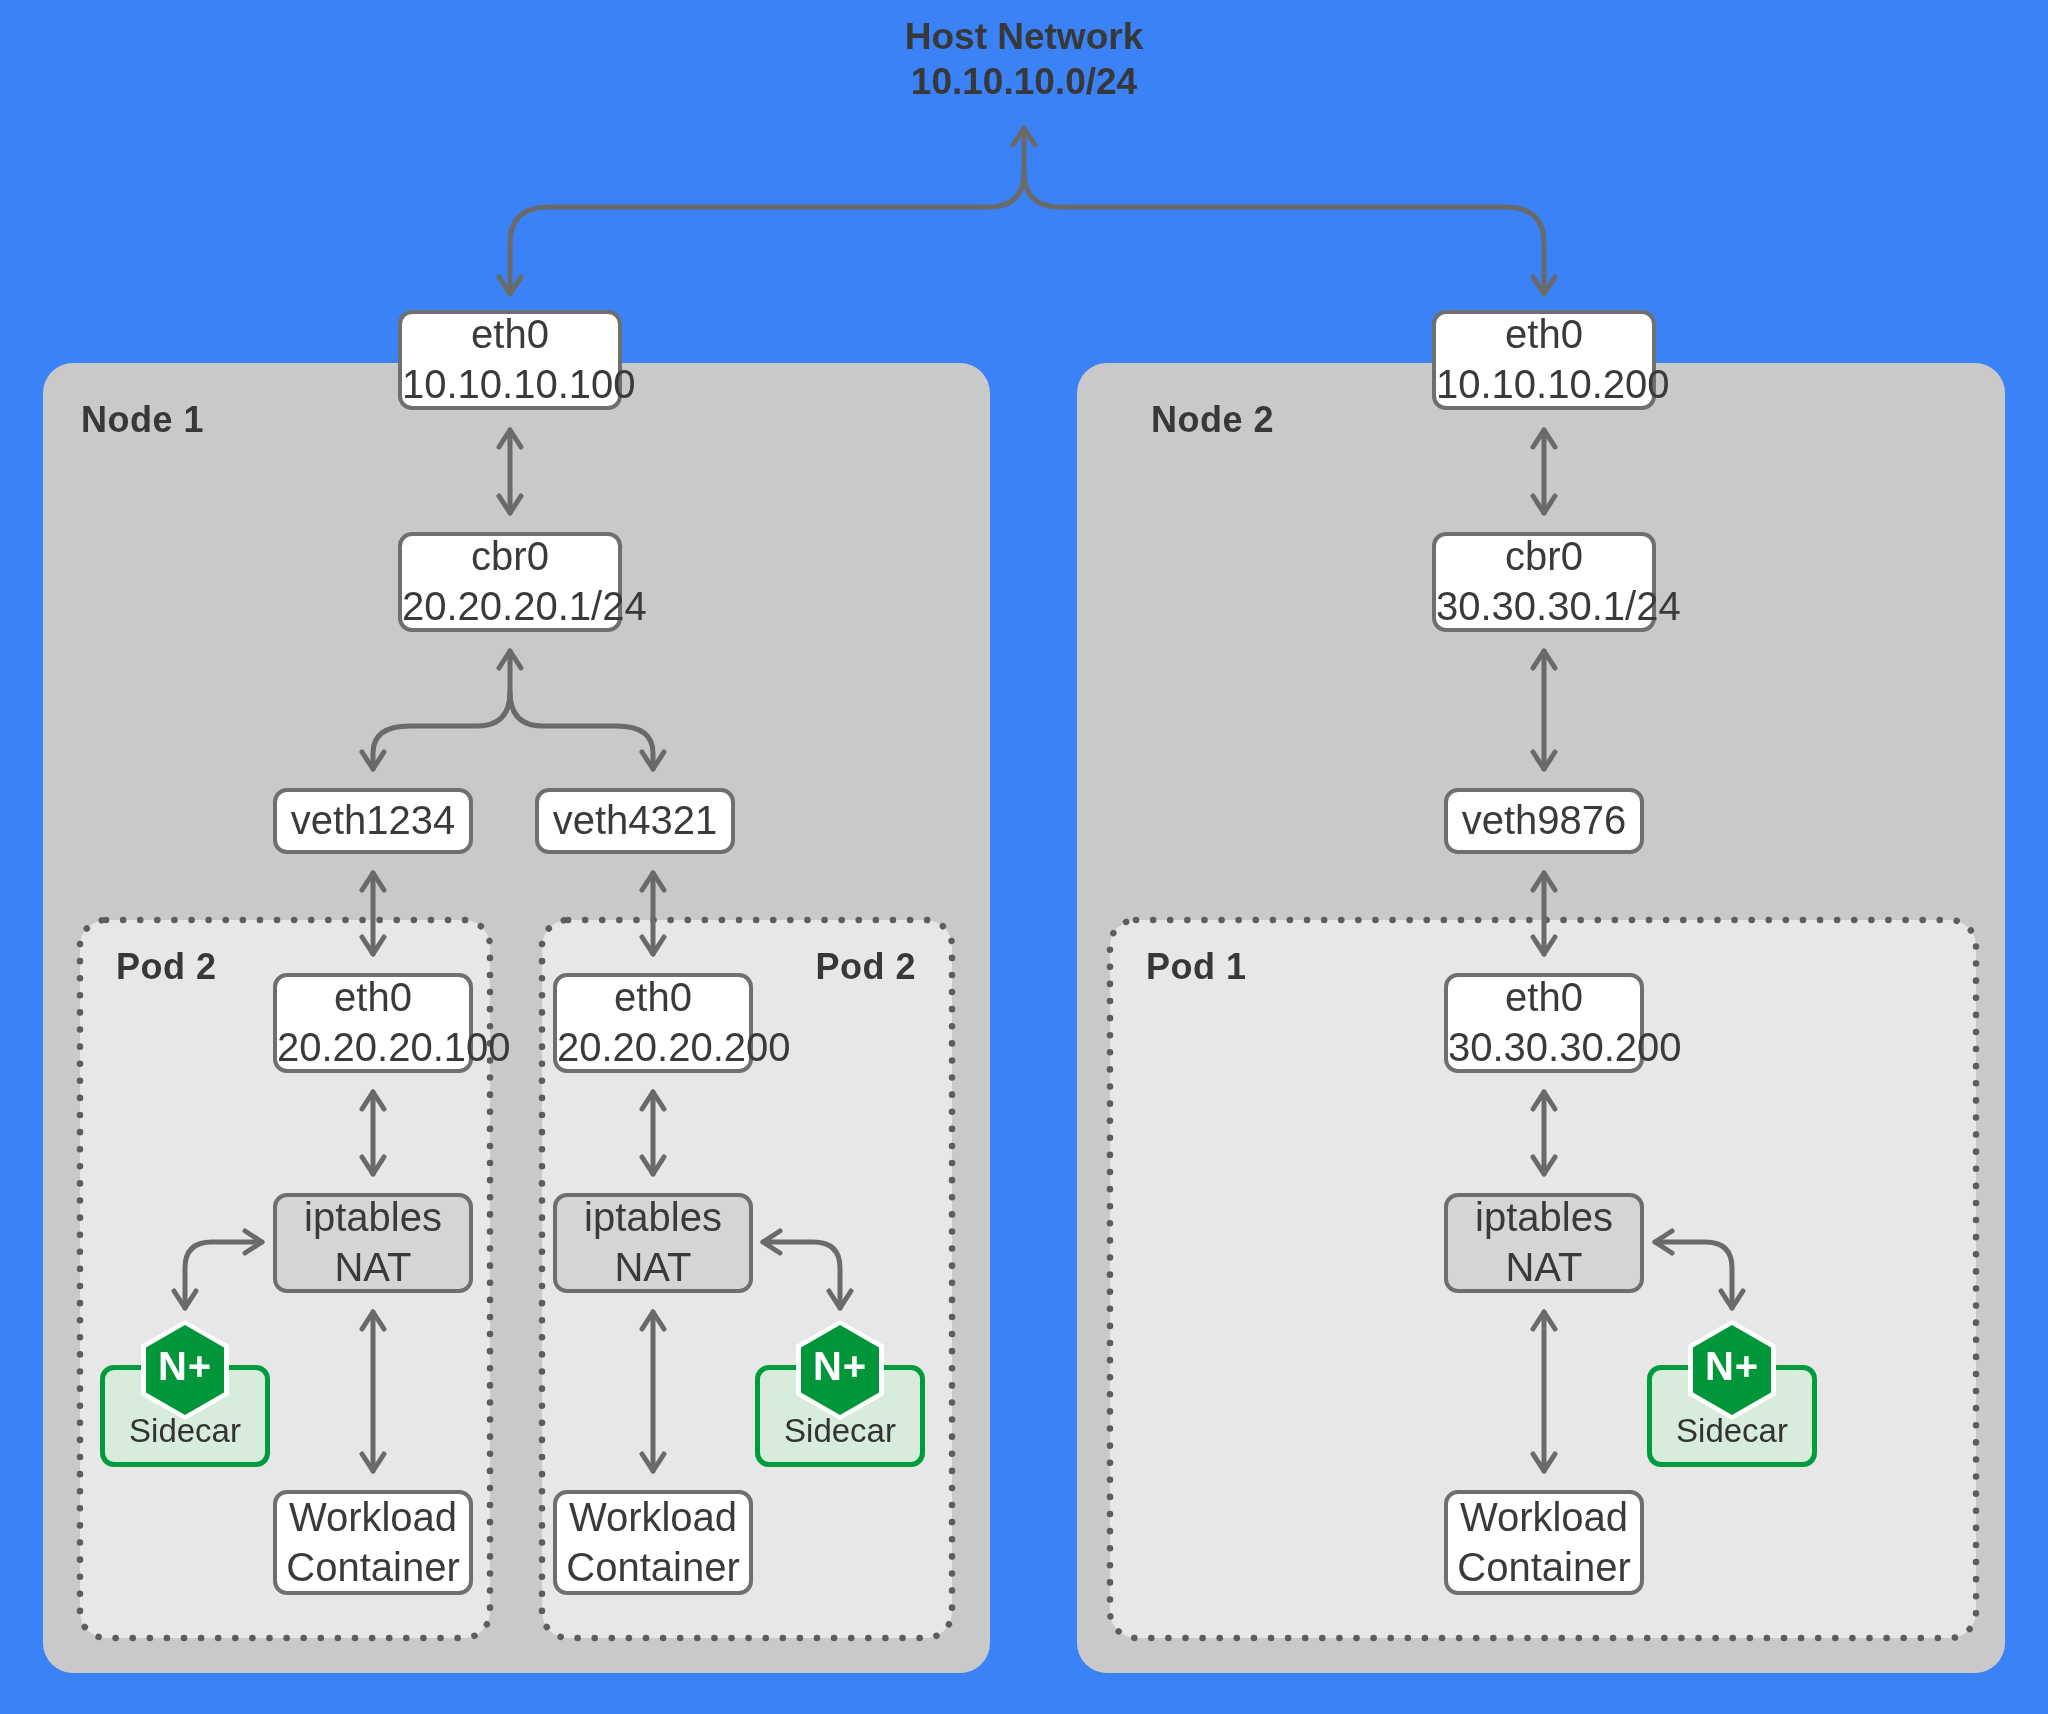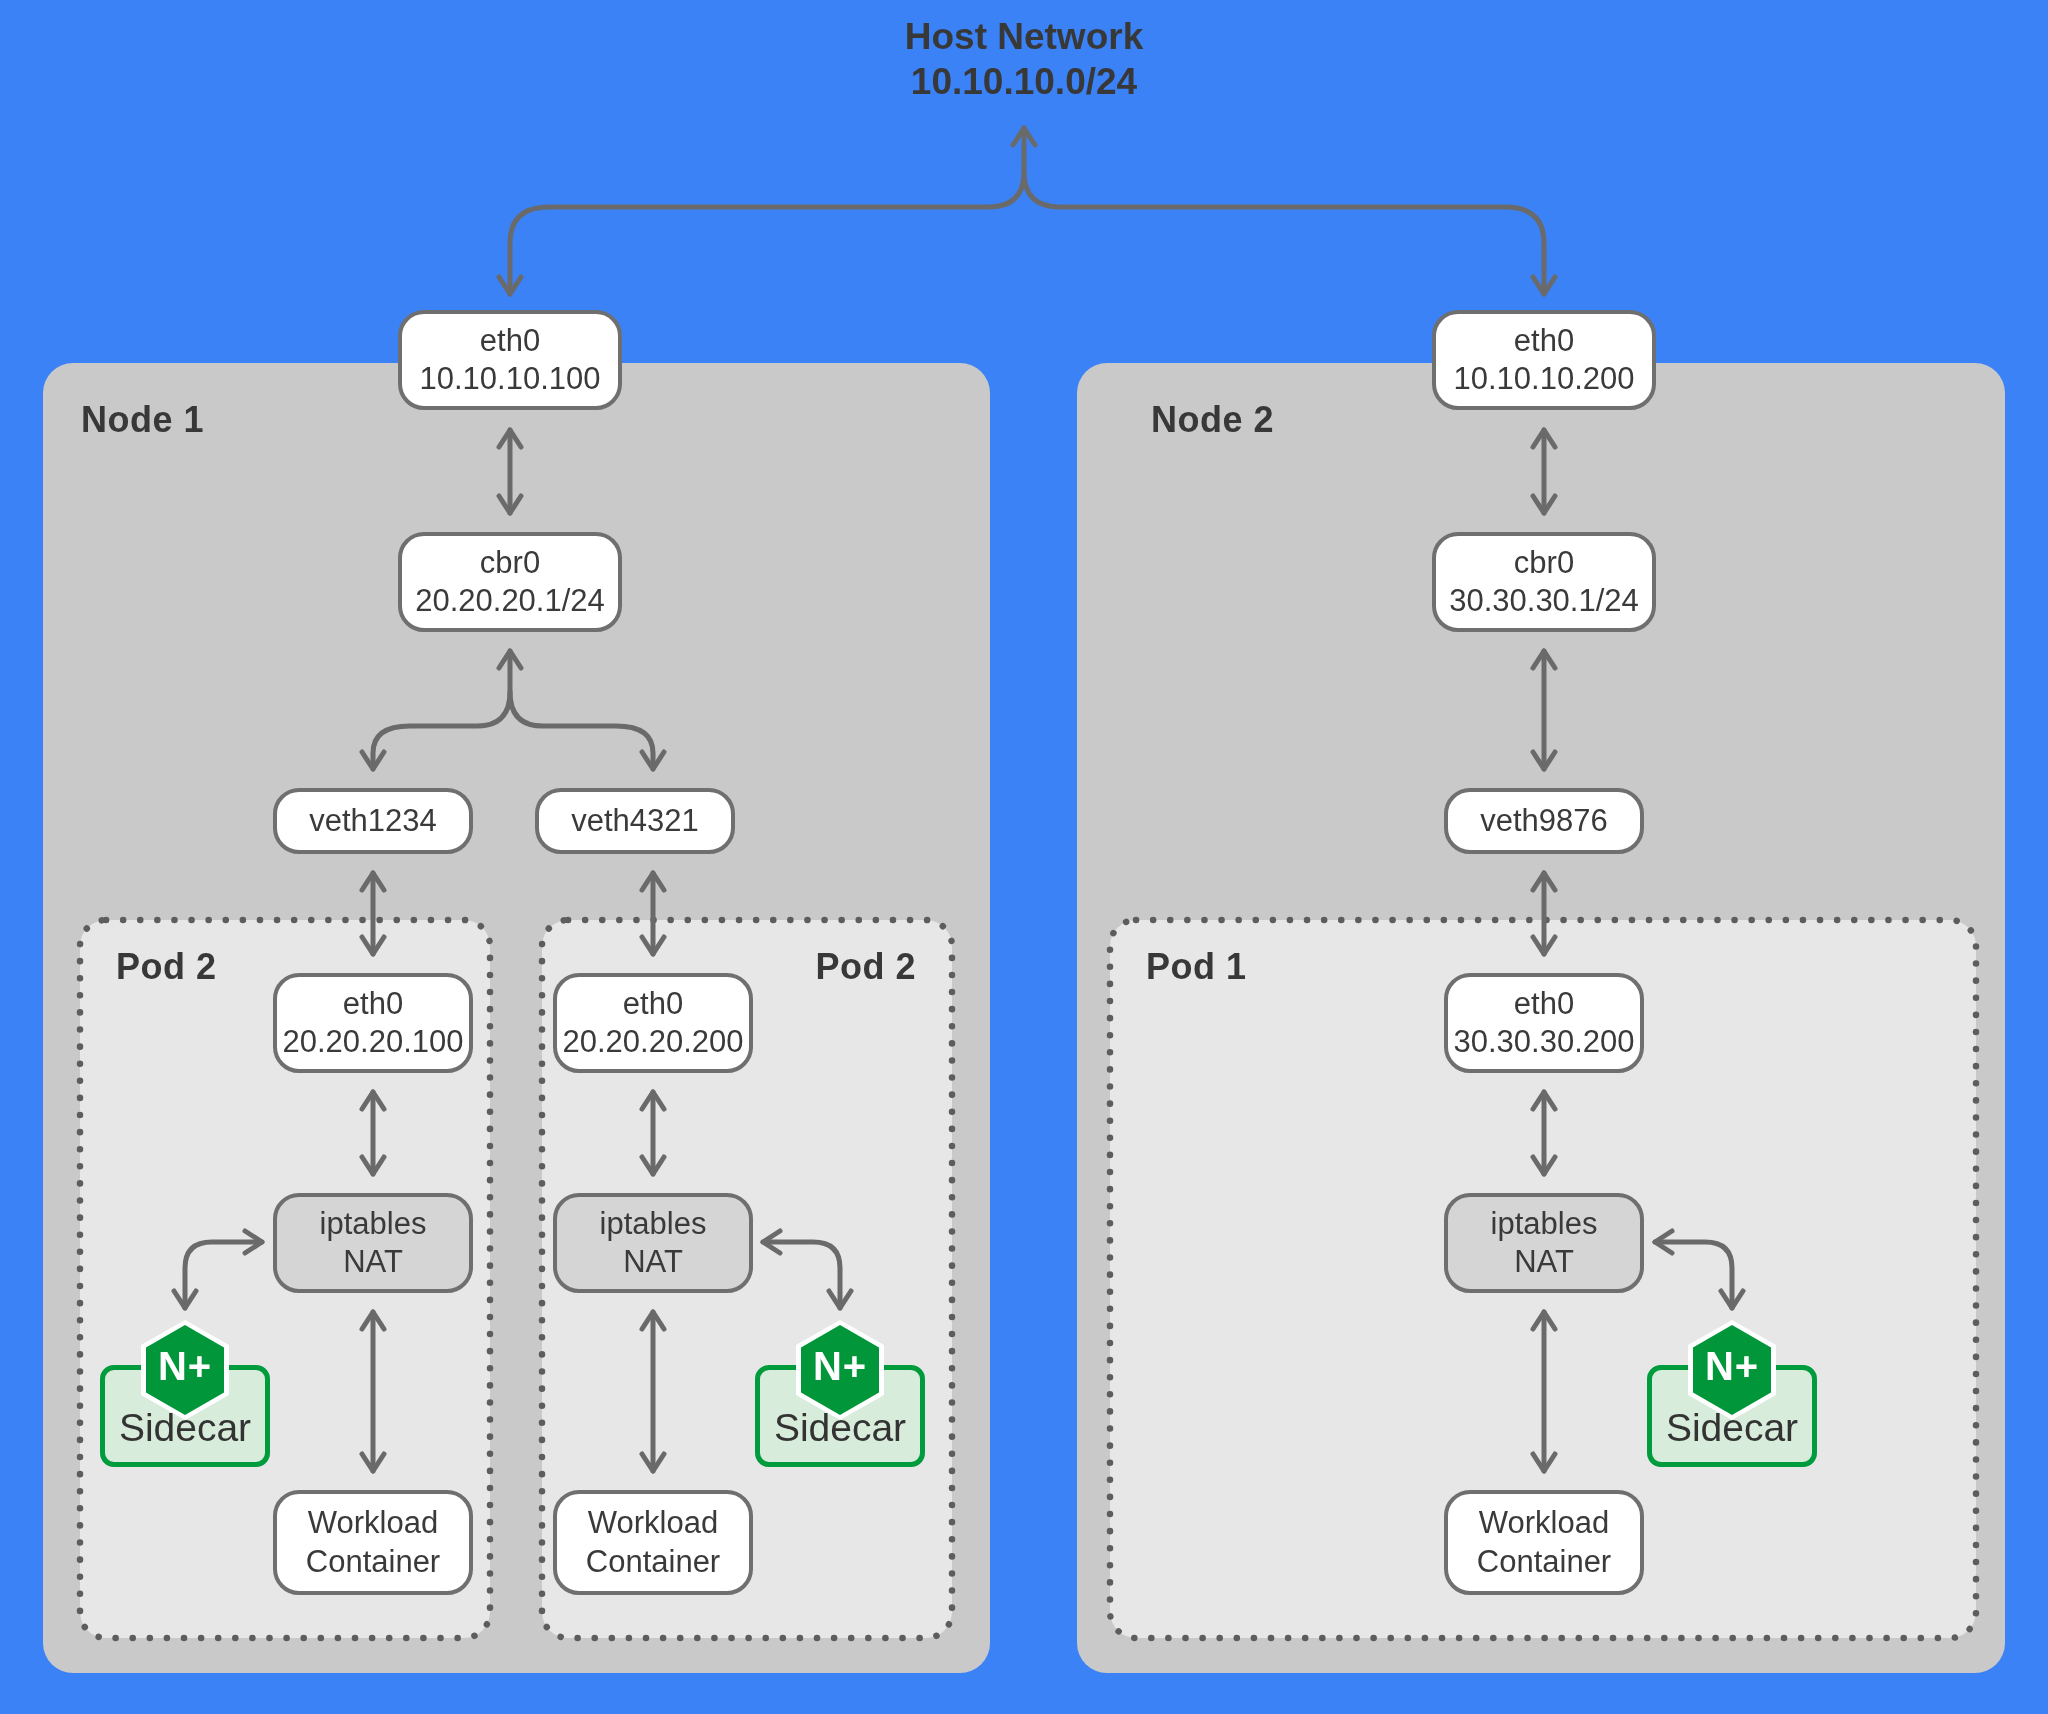--- a/index.html
+++ b/index.html
@@ -23,28 +23,28 @@
   svg.overlay{position:absolute;left:0;top:0;z-index:2;pointer-events:none;}
   .podrect{fill:var(--pod_fill);stroke:var(--dot);stroke-width:6.5;
        stroke-dasharray:0.1 17;stroke-linecap:round;}
   .arrow{fill:none;stroke:var(--arrow);stroke-width:5;
        stroke-linecap:round;stroke-linejoin:round;}
   #ah path{fill:none;stroke:var(--arrow);stroke-width:5;
        stroke-linecap:round;stroke-linejoin:round;}
   marker{overflow:visible;}
 
   .box{position:absolute;background:var(--white);border:4px solid var(--box_border);
-       border-radius:26px;display:flex;flex-direction:column;
-       justify-content:center;font-size:31px;line-height:1.24;color:var(--text);
+       border-radius:14px;display:flex;flex-direction:column;
+       justify-content:center;font-size:40px;line-height:1.24;color:var(--text);
        text-align:center;z-index:3;box-sizing:border-box;}
   .box.nat{background:var(--nat_fill);}
   .sidecar{position:absolute;background:var(--sidecar_fill);
        border:5px solid var(--sidecar_border);border-radius:14px;z-index:3;
        display:flex;align-items:flex-end;justify-content:center;
-       font-size:39px;color:#333;box-sizing:border-box;padding-bottom:12px;}
+       font-size:33px;color:#333;box-sizing:border-box;padding-bottom:12px;}
   .hex{position:absolute;width:88px;height:100px;z-index:4;
        display:flex;align-items:center;justify-content:center;}
   .hex .outer{position:absolute;inset:0;background:#fff;
        clip-path:polygon(50% 0%,100% 25%,100% 75%,50% 100%,0% 75%,0% 25%);}
   .hex .inner{position:absolute;left:5px;top:5px;width:78px;height:90px;
        background:var(--nginx_green);
        clip-path:polygon(50% 0%,100% 25%,100% 75%,50% 100%,0% 75%,0% 25%);}
   .hex .np{position:relative;color:#fff;font-weight:700;font-size:40px;
        transform:translateY(-4px);z-index:1;letter-spacing:1px;}
 </style>

